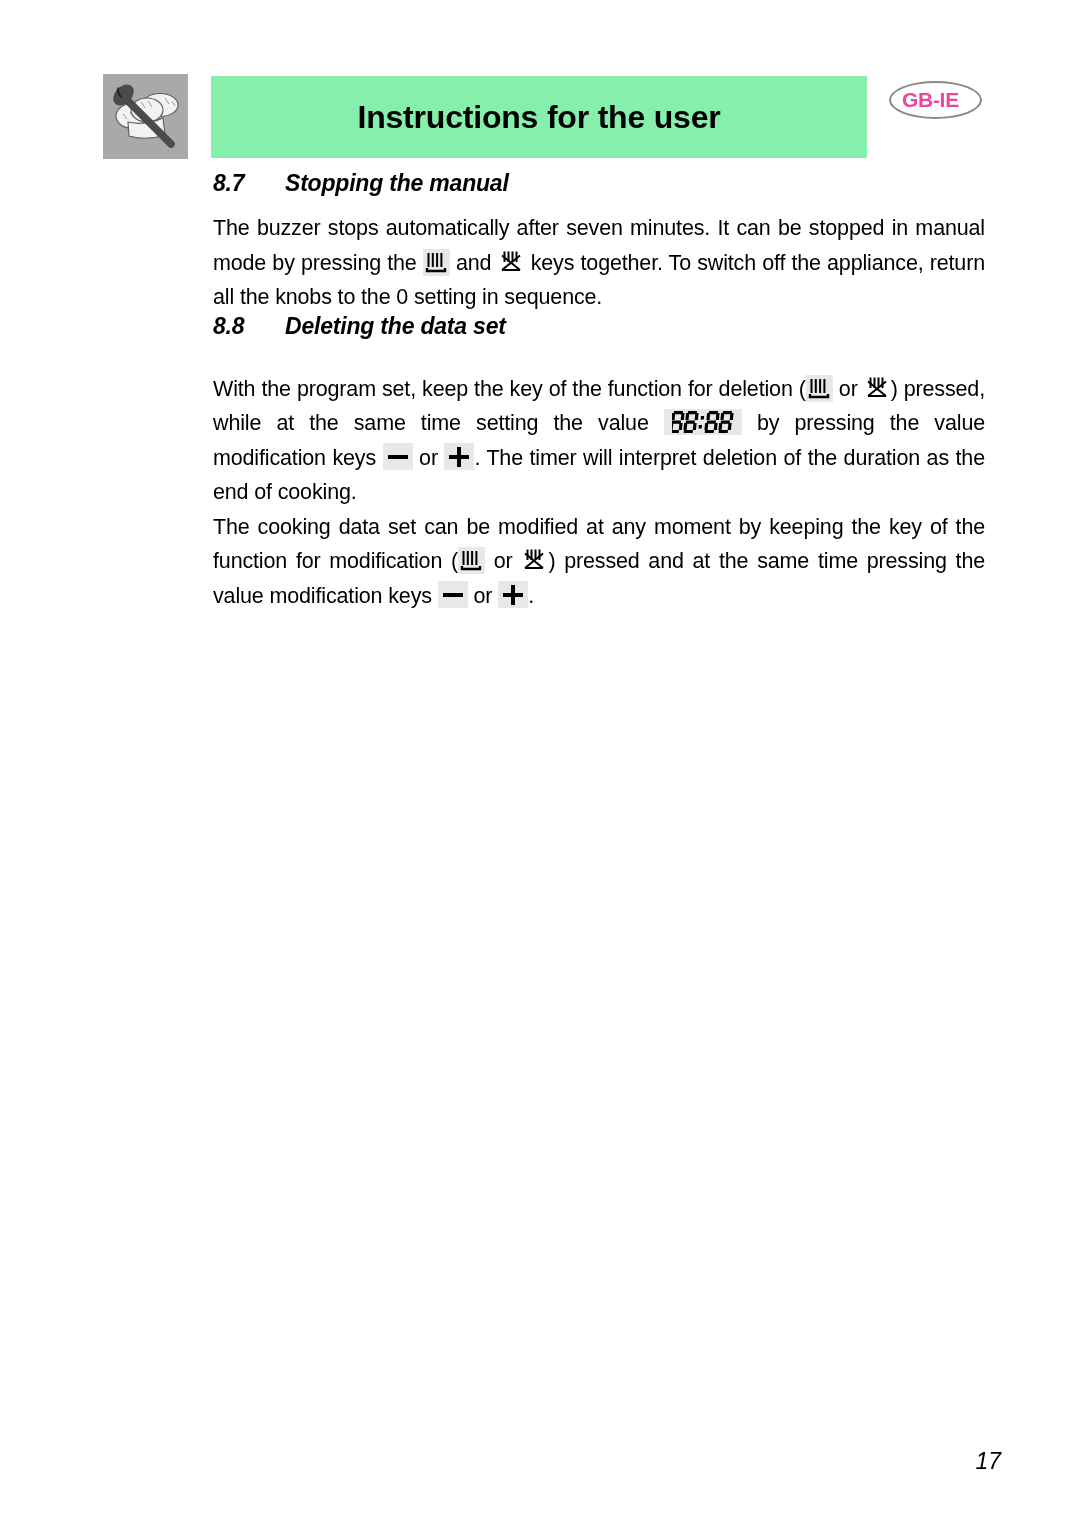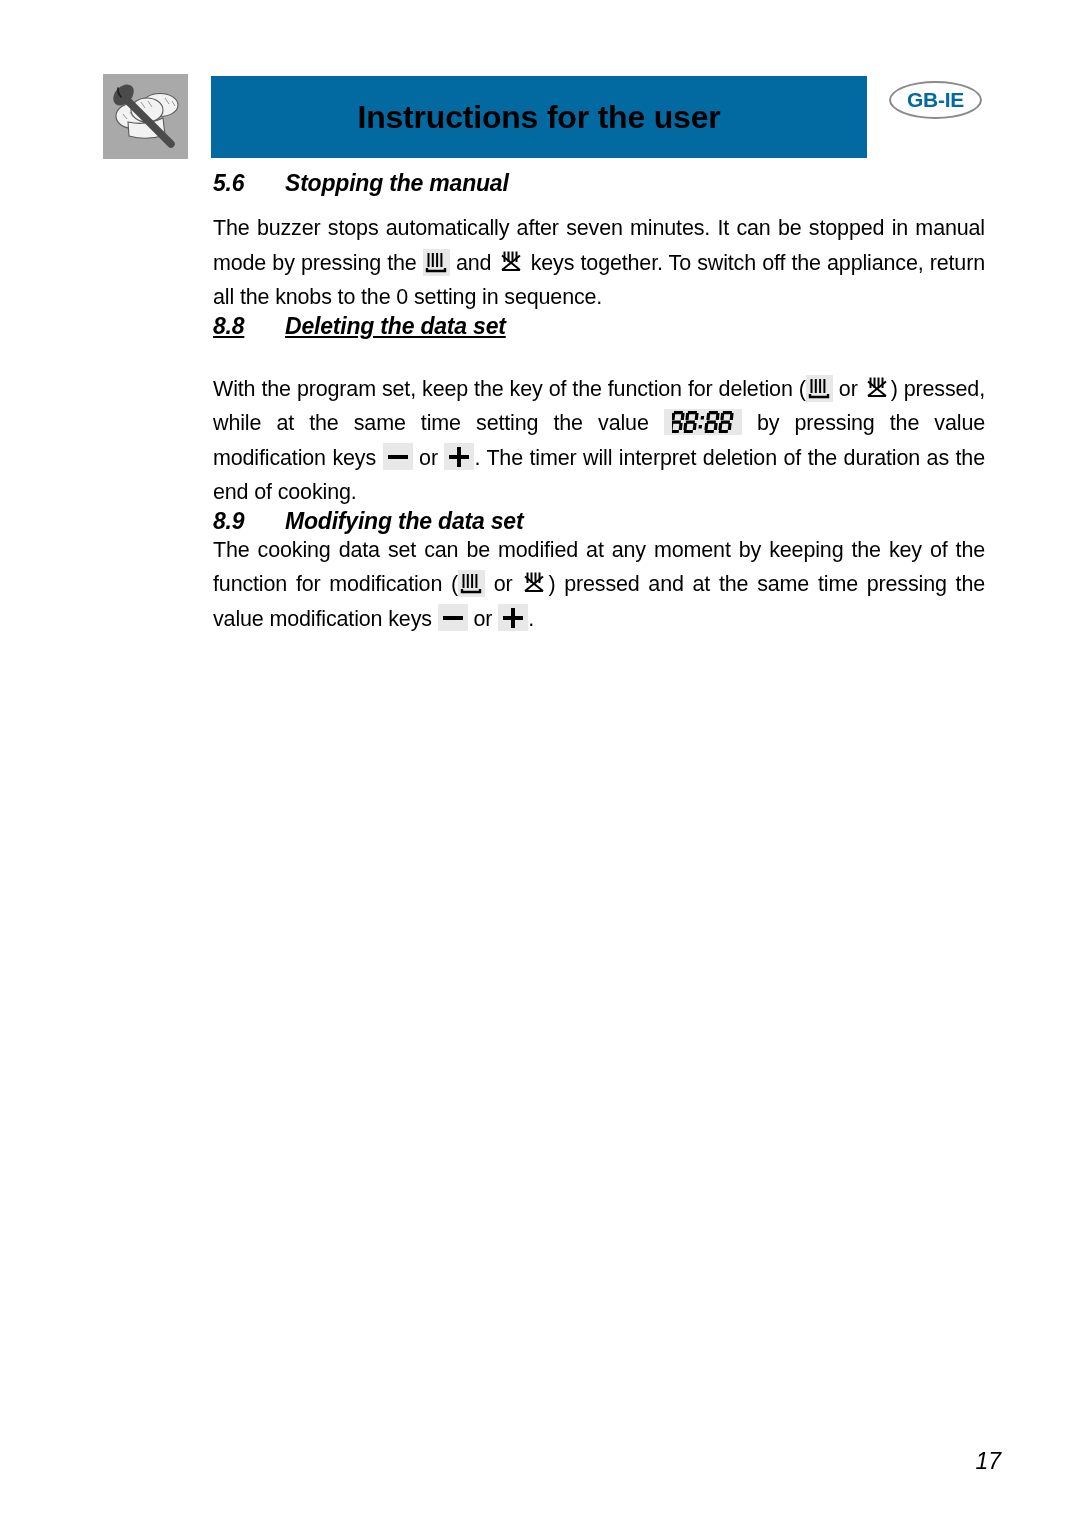--- a/index.html
+++ b/index.html
@@ -33,21 +33,21 @@
     background: #a9a9a9;
   }
   .chef-badge svg { display: block; }
 
   .title-bar {
     position: absolute;
     left: 211px;
     top: 76px;
     width: 656px;
     height: 82px;
-    background: #0369a1;
+    background: #86efac;
   }
   .title-text {
     position: absolute;
     left: 0;
     top: 0;
     width: 656px;
     height: 82px;
     line-height: 82px;
     text-align: center;
     font-size: 32px;
@@ -68,29 +68,29 @@
     left: 0;
     top: 0;
     width: 93px;
     height: 38px;
     border: 2px solid #8a8a8a;
     border-radius: 50%;
     box-sizing: border-box;
   }
   .lang-text {
     position: absolute;
-    left: 0;
+    left: 13px;
     top: 0;
     width: 93px;
     height: 38px;
     line-height: 38px;
-    text-align: center;
+    text-align: left;
     font-size: 21px;
     font-weight: bold;
-    color: #0369a1;
+    color: #ec4899;
     letter-spacing: -0.3px;
   }
 
   
   .content {
     position: absolute;
     left: 213px;
     top: 172px;
     width: 772px;
   }
@@ -116,21 +116,21 @@
     line-height: 34.5px;
     text-align: justify;
     text-justify: inter-word;
     letter-spacing: -0.15px;
     color: #000;
   }
   .para.last-line-left { text-align-last: left; }
 
   .sp-8-7-head { margin-top: 0px; }
   .sp-8-7-body { margin-top: 16px; }
-  .sp-8-8-head { margin-top: 24px; text-decoration: underline; }
+  .sp-8-8-head { margin-top: 24px; }
   .sp-8-8-body { margin-top: 34px; }
   .sp-8-9-head { margin-top: 22px; }
   .sp-8-9-body { }
 
   
   .glyph {
     display: inline-block;
     vertical-align: -6px;
     background: #e8e8e8;
     line-height: 0;
@@ -224,21 +224,21 @@
   <div class="lang-badge">
     <div class="lang-ellipse"></div>
     <div class="lang-text">GB-IE</div>
   </div>
 
 </div>
 
 <div class="content">
 
   <h2 class="section-heading sp-8-7-head">
-    <span class="sec-num">5.6</span>
+    <span class="sec-num">8.7</span>
     <span>Stopping the manual</span>
   </h2>
 
   <p class="para sp-8-7-body last-line-left"><span>The buzzer stops automatically after seven minutes. It can be stopped in manual mode by pressing the </span><span class="glyph"><svg width="27" height="27" viewBox="0 0 27 27" aria-hidden="true">
           <g stroke="#000" stroke-width="2" fill="none" stroke-linecap="square">
             <path d="M5.5 5 L5.5 17"></path>
             <path d="M9.8 5 L9.8 17"></path>
             <path d="M14.1 5 L14.1 17"></path>
             <path d="M18.4 5 L18.4 17"></path>
           </g>
@@ -318,24 +318,20 @@
               <rect x="0.3" y="2" width="3.2" height="7" transform="skewX(-6)"></rect>
               <rect x="9.6" y="2" width="3.2" height="7" transform="skewX(-6)"></rect>
               <rect x="1" y="9.5" width="9" height="3.2" transform="skewX(-6)"></rect>
               <rect x="-0.6" y="12" width="3.2" height="7" transform="skewX(-6)"></rect>
               <rect x="8.7" y="12" width="3.2" height="7" transform="skewX(-6)"></rect>
               <rect x="0" y="19" width="9" height="3.2" transform="skewX(-6)"></rect>
             </g>
           </g>
         </svg></span><span> by pressing the value modification keys </span><span class="key-pm"><span class="bar-h"></span></span><span> or </span><span class="key-pm"><span class="bar-h"></span><span class="bar-v"></span></span><span>. The timer will interpret deletion of the duration as the end of cooking.</span></p>
 
-  <h2 class="section-heading sp-8-9-head">
-    <span class="sec-num">8.9</span>
-    <span>Modifying the data set</span>
-  </h2>
 
   <p class="para sp-8-9-body last-line-left"><span>The cooking data set can be modified at any moment by keeping the key of the function for modification (</span><span class="glyph"><svg width="27" height="27" viewBox="0 0 27 27" aria-hidden="true">
           <g stroke="#000" stroke-width="2" fill="none" stroke-linecap="square">
             <path d="M5.5 5 L5.5 17"></path>
             <path d="M9.8 5 L9.8 17"></path>
             <path d="M14.1 5 L14.1 17"></path>
             <path d="M18.4 5 L18.4 17"></path>
           </g>
           <path d="M4 19 L4 22 L22 22 L22 19" stroke="#000" stroke-width="2.4" fill="none"></path>
         </svg></span><span> or </span><span class="glyph nobg"><svg width="27" height="27" viewBox="0 0 27 27" aria-hidden="true">

